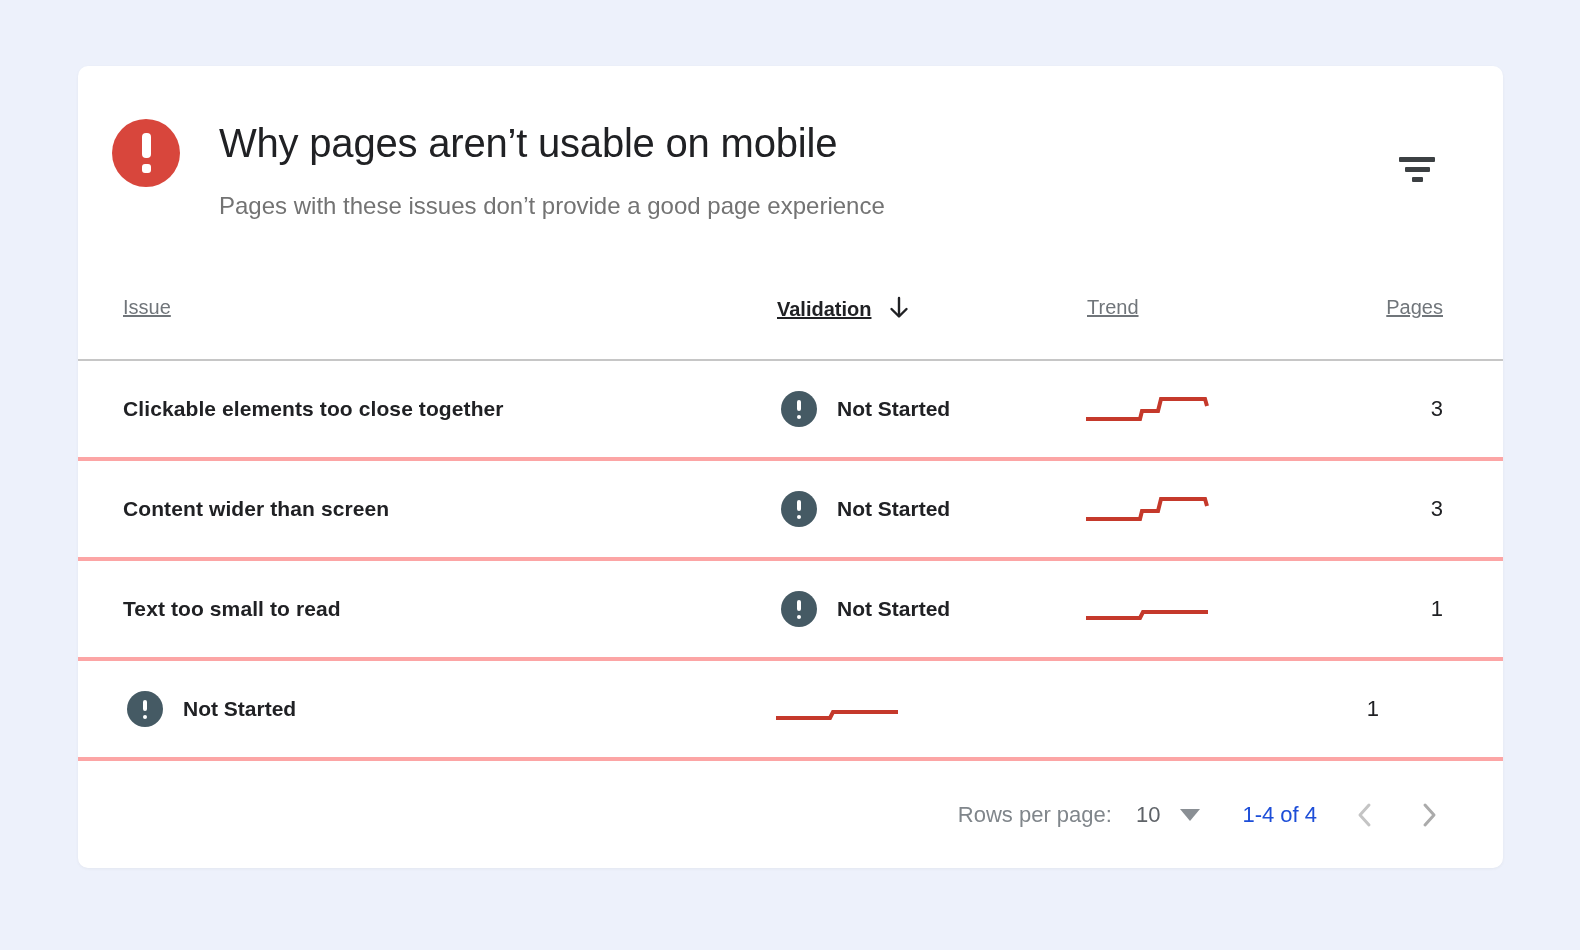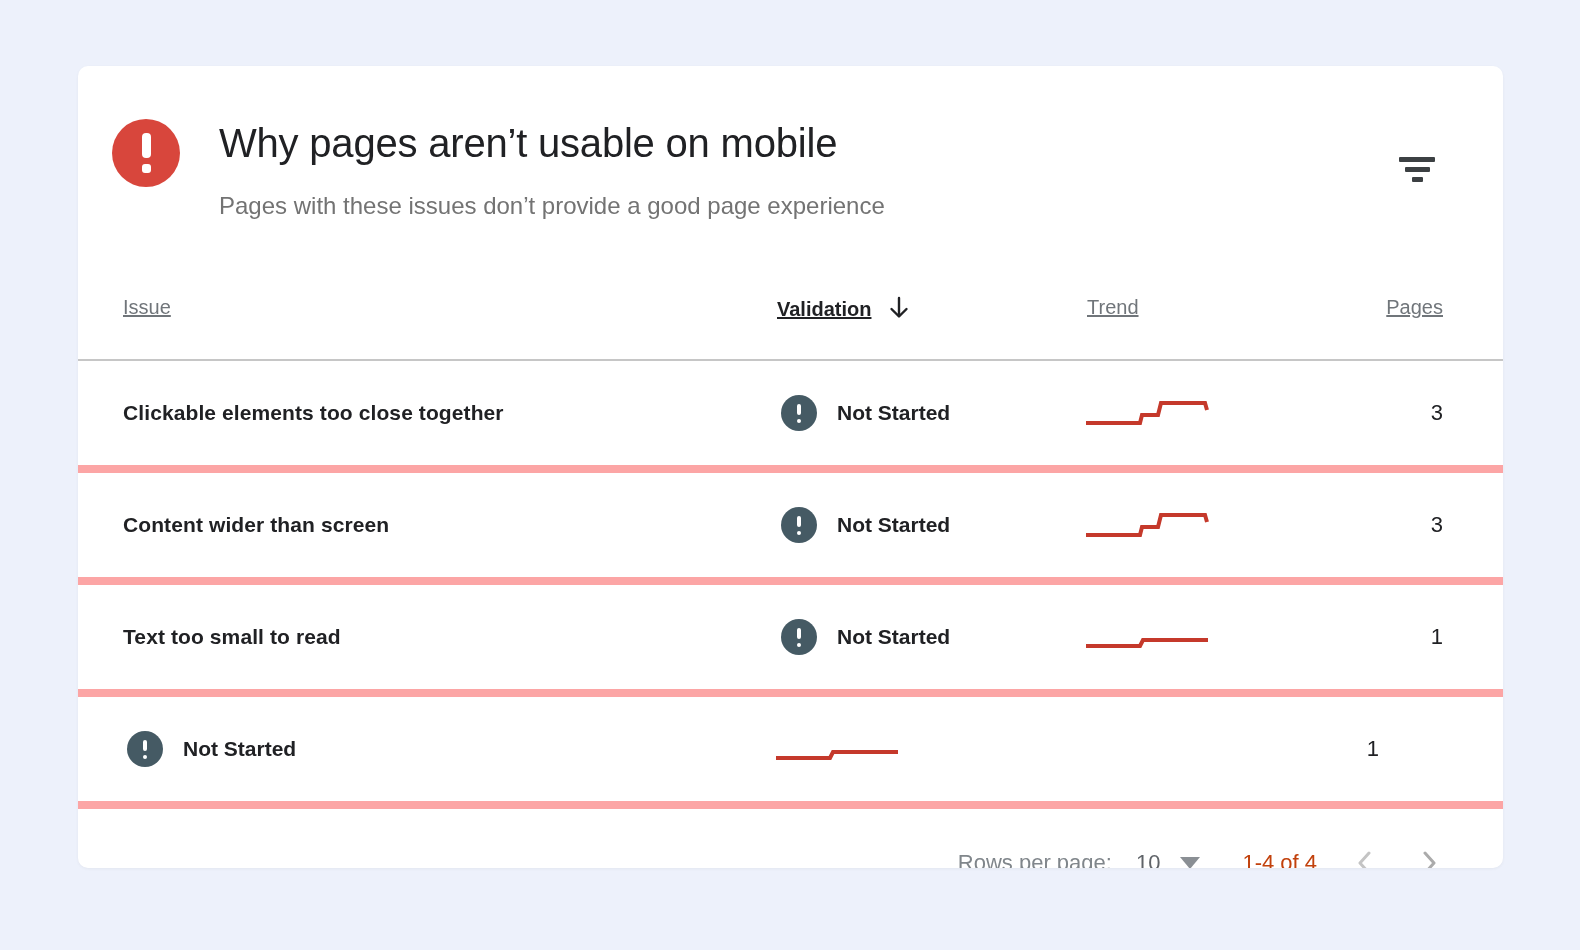--- a/index.html
+++ b/index.html
@@ -70,21 +70,21 @@
   .table-head {
     height:137px;
     padding-top:32px;
     border-bottom:2px solid #c6c6c6;
   }
   .th { font-size:20px; font-weight:400; color:#70757a;text-decoration:underline; }
   .th.sorted { font-weight:700; color:#202124; display:flex; align-items:flex-end; }
   .th.pages { text-align:right; }
   .sort-arrow { margin-left:16px; display:inline-flex; }
 
-  .row { height:112px; border-bottom:8px solid #fca5a5; }
+  .row { height:100px; border-bottom:4px solid #fca5a5; }
   .issue-cell {
     font-size:21px; font-weight:700; color:#202124; letter-spacing:0.1px;
   }
   .validation-cell { display:flex; align-items:center; }
   .badge {
     width:36px; height:36px; border-radius:50%;
     background:#455a64; margin-left:4px;
     display:flex; flex-direction:column; align-items:center; justify-content:center;
     flex:0 0 auto;
   }
@@ -112,21 +112,21 @@
     margin-left:24px; color:#5f6368; cursor:pointer;
   }
   .rpp-caret {
     margin-left:20px;
     width:0; height:0;
     border-left:10px solid transparent;
     border-right:10px solid transparent;
     border-top:12px solid #8a8f94;
     cursor:pointer;
   }
-  .range-label { margin-left:42px; color:#c2410c; }
+  .range-label { margin-left:42px; color:#1d4ed8; }
   .page-nav { margin-left:34px; display:flex; align-items:center; }
   .nav-btn {
     width:28px; height:28px;
     display:flex; align-items:center; justify-content:center;
     cursor:pointer;
   }
   .nav-btn.prev { margin-right:36px; }
 </style>
 </head>
 <body>

